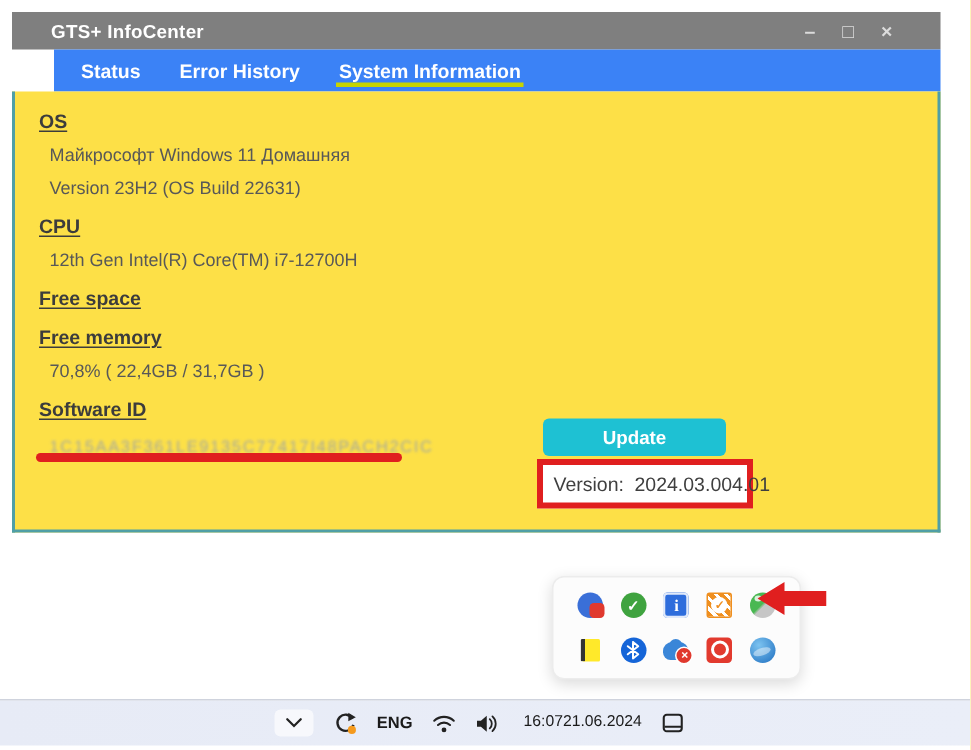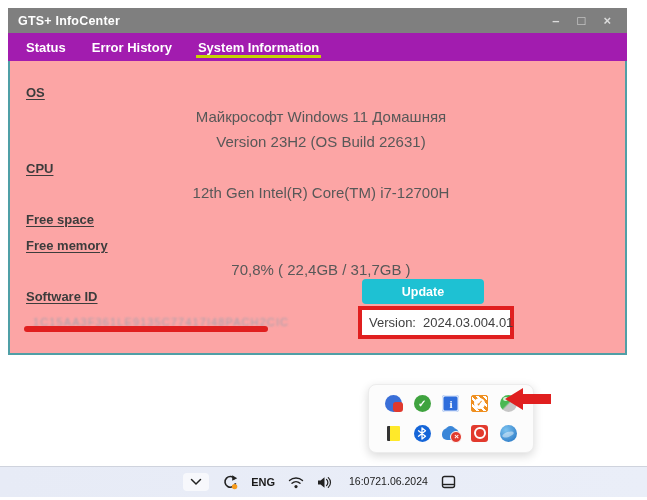--- a/index.html
+++ b/index.html
@@ -1,41 +1,41 @@
 <!DOCTYPE html>
 <html><head>
 <meta charset="utf-8">
 <style>
   * { margin:0; padding:0; box-sizing:border-box; }
   body { background:#fff; font-family:"Liberation Sans", sans-serif; }
   .stage { position:relative; width:647px; height:500px; background:#fff; overflow:hidden; }
 
   
   .app-window { position:absolute; left:8px; top:8px; width:619px; height:347px; }
-  .titlebar { height:25px; background:#7f7f7f; display:flex; align-items:center; padding:0 10px; }
+  .titlebar { height:25px; background:#7f7f7f; display:flex; align-items:center; padding:0 26px; }
   .titlebar-title { color:#fff; font-size:12.5px; font-weight:bold; letter-spacing:.2px; flex:1; }
   .win-btns { display:flex; gap:18px; padding-right:6px; }
   .win-btn { color:#dcdcdc; font-size:13px; line-height:1; cursor:default; font-weight:bold; }
 
-  .tabbar { height:28px; background:#a21caf; display:flex; align-items:center; gap:26px; padding:0 0 0 18px; }
+  .tabbar { height:28px; background:#3b82f6; display:flex; align-items:center; gap:26px; padding:0 0 0 18px;margin-left:28px; }
   .tab { position:relative; height:100%; display:flex; align-items:center; color:#fff; font-size:13px; font-weight:bold; }
   .tab.active::after { content:""; position:absolute; left:-2px; right:-2px; bottom:3px; height:3px; background:#c6d400; }
 
-  .content { position:relative; height:294px; background:#fca5a5; border:2px solid #4f9fa6; border-top:none; padding:22px 16px 0 16px; }
+  .content { position:relative; height:294px; background:#fde047; border:2px solid #4f9fa6; border-top:none; padding:10px 16px 0 16px; }
 
   .sec-heading { font-size:13px; font-weight:bold; color:#3c3c3c; text-decoration:underline; text-underline-offset:2px; margin:11px 0 8px; }
   .sec-heading:first-child { margin-top:2px; }
-  .sec-line { font-size:15px; color:#585858; margin:0 0 8px 7px;text-align:center; }
+  .sec-line { font-size:12px; color:#585858; margin:0 0 8px 7px; }
 
   .software-id-wrap { position:relative; display:inline-block; margin-left:7px; }
   .software-id-value { font-size:11px; color:#97a0ac; letter-spacing:1.1px; filter:blur(1.1px); opacity:.85; }
   .annotation-underline { position:absolute; left:-9px; top:14px; width:244px; height:6px; background:#e01f1f; border-radius:3px; }
 
   .update-button { position:absolute; left:352px; top:218px; width:122px; height:25px; background:#1ec1d3; border:none; border-radius:4px; color:#fff; font-family:"Liberation Sans",sans-serif; font-size:12.5px; font-weight:bold; cursor:pointer; }
-  .version-box { position:absolute; left:348px; top:245px; width:156px; height:33px; border:4px solid #e01f1f; background:#fff; display:flex; align-items:center; gap:7px; padding-left:7px; }
+  .version-box { position:absolute; left:348px; top:245px; width:144px; height:33px; border:4px solid #e01f1f; background:#fff; display:flex; align-items:center; gap:7px; padding-left:7px; }
   .version-label, .version-value { font-size:13px; color:#3f3f3f; }
 
   
   .tray-popup { position:absolute; left:368px; top:384px; width:166px; height:69px; background:#fcfcfc; border:1px solid #ececec; border-radius:8px; box-shadow:0 3px 10px rgba(0,0,0,.15); display:grid; grid-template-columns:repeat(5,1fr); align-items:center; justify-items:center; padding:4px 10px; }
   .ic { width:17px; height:17px; position:relative; display:flex; align-items:center; justify-content:center; cursor:pointer; }
 
   .ic-app { background:#3a6fd8; border-radius:50%; }
   .ic-app::after { content:""; position:absolute; right:-1px; bottom:0; width:10px; height:10px; background:#e0392e; border-radius:3px; }
 
   .ic-shield { background:#3fa33f; border-radius:50%; }

